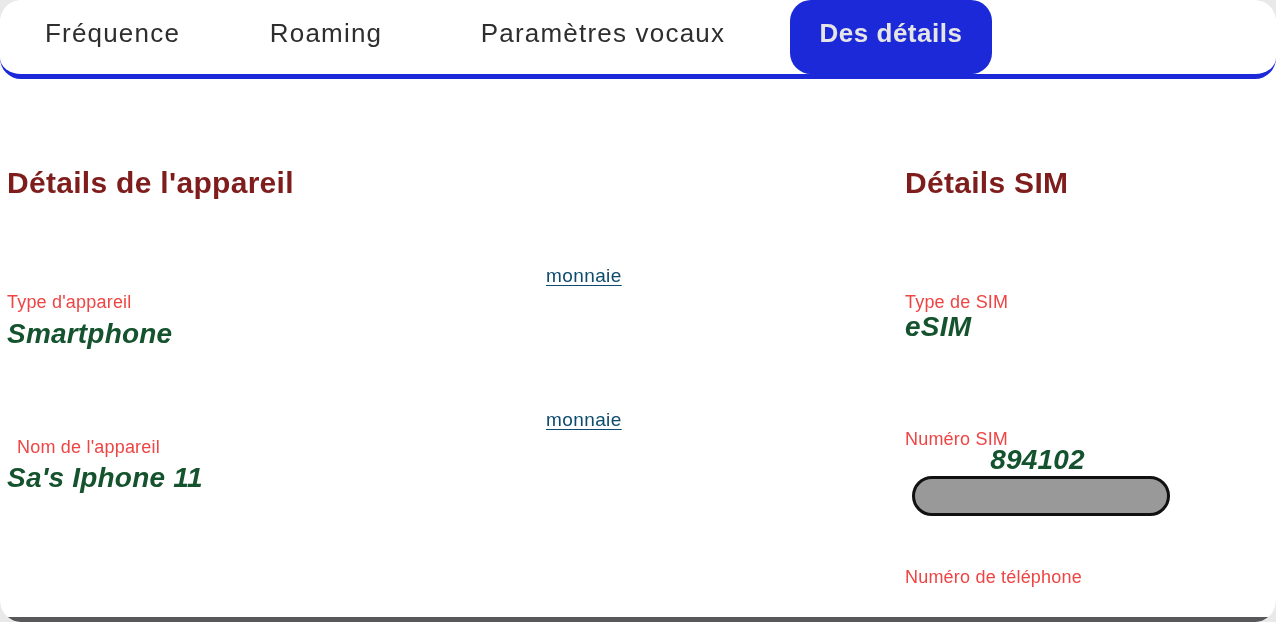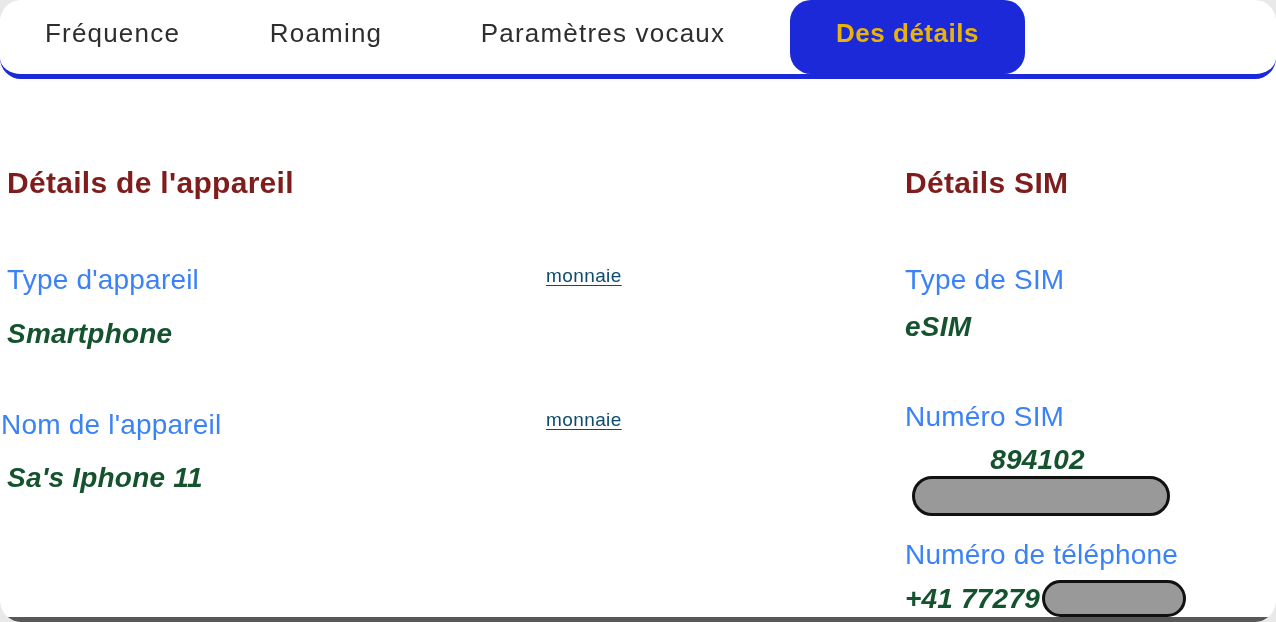--- a/index.html
+++ b/index.html
@@ -34,45 +34,46 @@
     color: #2e2e2e;
     padding-bottom: 8px;
     cursor: pointer;
     white-space: nowrap;
   }
   .tab-frequence { margin-left: 35px; width: 155px; }
   .tab-roaming   { margin-left: 70px; width: 132px; text-align: right; }
   .tab-voice     { margin-left: 68px; width: 286px; }
   .tab-details   {
     margin-left: 44px;
-    width: 235px;
+    width: 202px;
     background: #1b29d8;
-    color: #eab308;
+    color: #e5e5e5;
     font-weight: bold;
     letter-spacing: 0.5px;
   }
 
   
   .section-title {
     position: absolute;
     font-size: 30px;
     font-weight: bold;
     letter-spacing: 0.3px;
     color: #7f1d1d;
   }
   .title-device { left: 7px;   top: 166px; }
   .title-sim    { left: 905px; top: 166px; }
 
   
   .field-label {
     position: absolute;
-    font-size: 28px;
-    color: #3b82f6;
+    font-size: 18px;
+    color: #ef4444;
     letter-spacing: 0.2px;
     white-space: nowrap;
+    margin-top: 28px;
   }
   .field-value {
     position: absolute;
     font-size: 28px;
     font-weight: bold;
     color: #14532d;
     letter-spacing: 0.2px;
     white-space: nowrap;
     font-style: italic;
   }
@@ -81,21 +82,21 @@
     font-size: 19px;
     color: #0c4a6e;
     text-decoration: underline;
     text-underline-offset: 3px;
     letter-spacing: 0.4px;
     cursor: pointer;
   }
 
   .lbl-device-type { left: 7px; top: 264px; }
   .val-device-type { left: 7px; top: 318px; }
-  .lbl-device-name { left: 1px; top: 409px; }
+  .lbl-device-name { left: 17px; top: 409px; }
   .val-device-name { left: 7px; top: 462px; }
 
   .link-currency-1 { left: 546px; top: 265px; }
   .link-currency-2 { left: 546px; top: 409px; }
 
   .lbl-sim-type  { left: 905px; top: 264px; }
   .val-sim-type  { left: 905px; top: 311px; }
   .lbl-sim-num   { left: 905px; top: 401px; }
   .lbl-phone-num { left: 905px; top: 539px; }
 
@@ -152,20 +153,16 @@
   <div class="field-label lbl-sim-type">Type de SIM</div>
   <div class="field-value val-sim-type">eSIM</div>
 
   <div class="field-label lbl-sim-num">Numéro SIM</div>
   <div class="redacted-row row-sim-num">
     <span class="field-value">894102</span>
     <span class="redaction redaction-sim"></span>
   </div>
 
   <div class="field-label lbl-phone-num">Numéro de téléphone</div>
-  <div class="redacted-row row-phone-num">
-    <span class="field-value">+41 77279</span>
-    <span class="redaction redaction-phone"></span>
-  </div>
 
   <div class="bottom-bar"></div>
 
 </div>
 
 </body></html>

